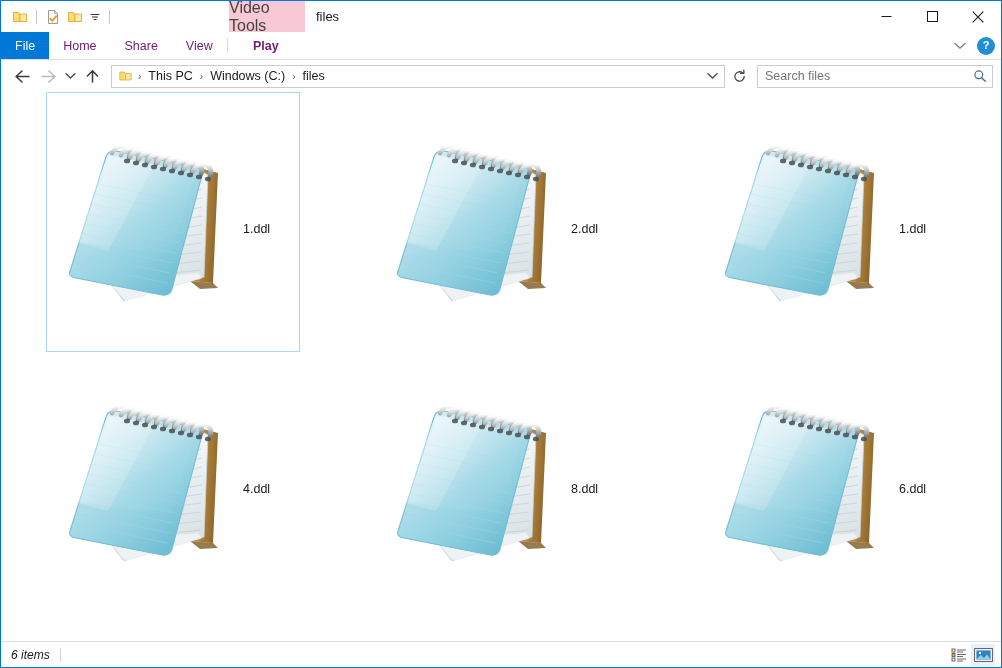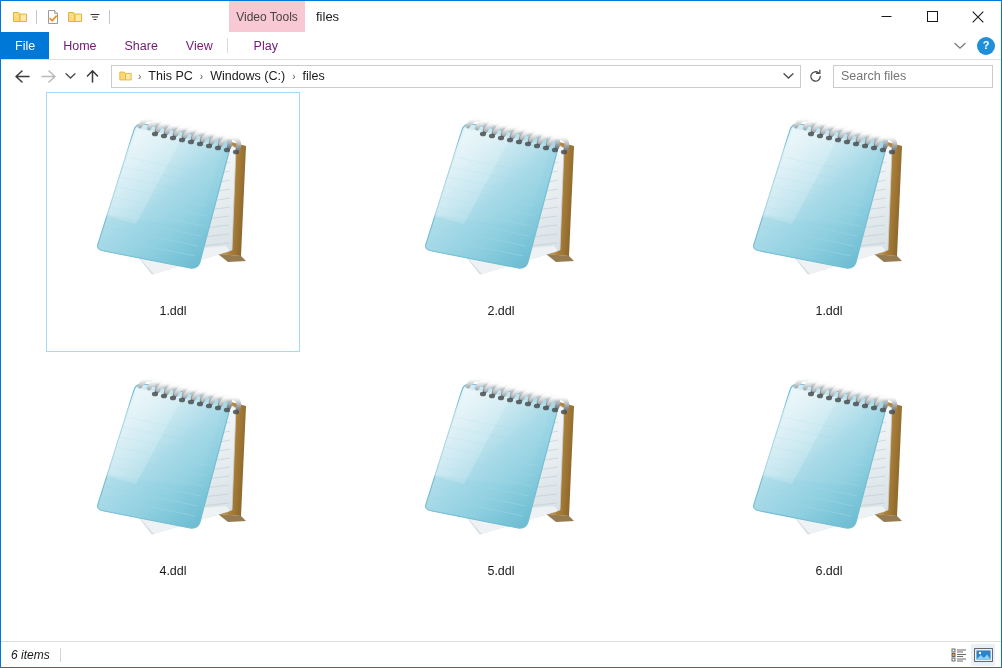--- a/index.html
+++ b/index.html
@@ -66,21 +66,21 @@
   }
 
   .contextual-header {
     position: absolute;
     left: 228px;
     top: 0px;
     width: 76px;
     height: 31px;
     background: #f8c8d4;
     color: #444444;
-    font-size: 12px;
+    font-size: 16px;
     display: flex;
     align-items: center;
     justify-content: center;
   }
   .window-title {
     position: absolute;
     left: 315px;
     top: 0;
     height: 31px;
     display: flex;
@@ -133,20 +133,21 @@
     min-width: 48px;
   }
   .tab-sep {
     width: 1px;
     align-self: center;
     height: 15px;
     background: #dadada;
   }
   .tab-play {
     min-width: 76px;
+    font-weight: bold;
   }
   .ribbon-right {
     position: absolute;
     right: 6px;
     top: 0;
     height: 27px;
     display: flex;
     align-items: center;
     gap: 8px;
   }
@@ -228,21 +229,21 @@
   .crumb-chev {
     width: 20px; height: 21px;
     display: flex; align-items: center; justify-content: center;
   }
   .refresh-btn {
     width: 24px; height: 23px;
     display: flex; align-items: center; justify-content: center;
     margin-left: 2px;
   }
   .searchbox {
-    width: 160px;
+    width: 236px;
     height: 23px;
     box-sizing: border-box;
     border: 1px solid #cccccc;
     background: #ffffff;
     display: flex;
     align-items: center;
     margin-left: 6px;
     padding: 0 4px 0 7px;
   }
   .search-text {
@@ -269,21 +270,21 @@
   }
   .grid {
     display: grid;
     grid-template-columns: repeat(3, 1fr);
     grid-template-rows: repeat(2, 260px);
     padding: 0px 8px 0 8px;
     column-gap: 0px;
   }
   .tile {
     display: flex;
-    flex-direction: column;
+    flex-direction: row;
     align-items: center;
     justify-content: flex-start;
     box-sizing: border-box;
     width: 254px;
     height: 260px;
     padding-top: 8px;
     margin: 0 auto;
     border: 1px solid transparent;
     position: relative;
   }
@@ -830,21 +831,21 @@
                 <ellipse cx="113" cy="38" rx="3.1" ry="2.3"></ellipse>
                   <ellipse cx="122" cy="40" rx="3.1" ry="2.3"></ellipse>
                 <ellipse cx="131" cy="42" rx="3.1" ry="2.3"></ellipse>
                   <ellipse cx="140" cy="44" rx="3.1" ry="2.3"></ellipse>
                 <ellipse cx="149" cy="46" rx="3.1" ry="2.3"></ellipse>
                   <ellipse cx="158" cy="48" rx="3.1" ry="2.3"></ellipse>
               </g>
             </g>
           </svg>
         </div>
-        <div class="tile-label">5.ddl</div>
+        <div class="tile-label">8.ddl</div>
       </div>
 
       <div class="tile">
         <div class="tile-icon">
           <svg width="190" height="190" viewBox="0 0 190 190">
             <g>
               <path d="M146 36 L168 42 L163 152 L140 150 Z" fill="url(#back1)"></path>
               <path d="M163 152 L140 150 L150 158 L168 157 Z" fill="#7c5a24" opacity="0.8"></path>
               <path d="M60 152 L147 38 L158 44 L154 146 L74 170 Z" fill="url(#pages1)" stroke="#c7d2d8" stroke-width="0.8"></path>
               <g stroke="#b9ccd4" stroke-width="0.7" opacity="0.85">

